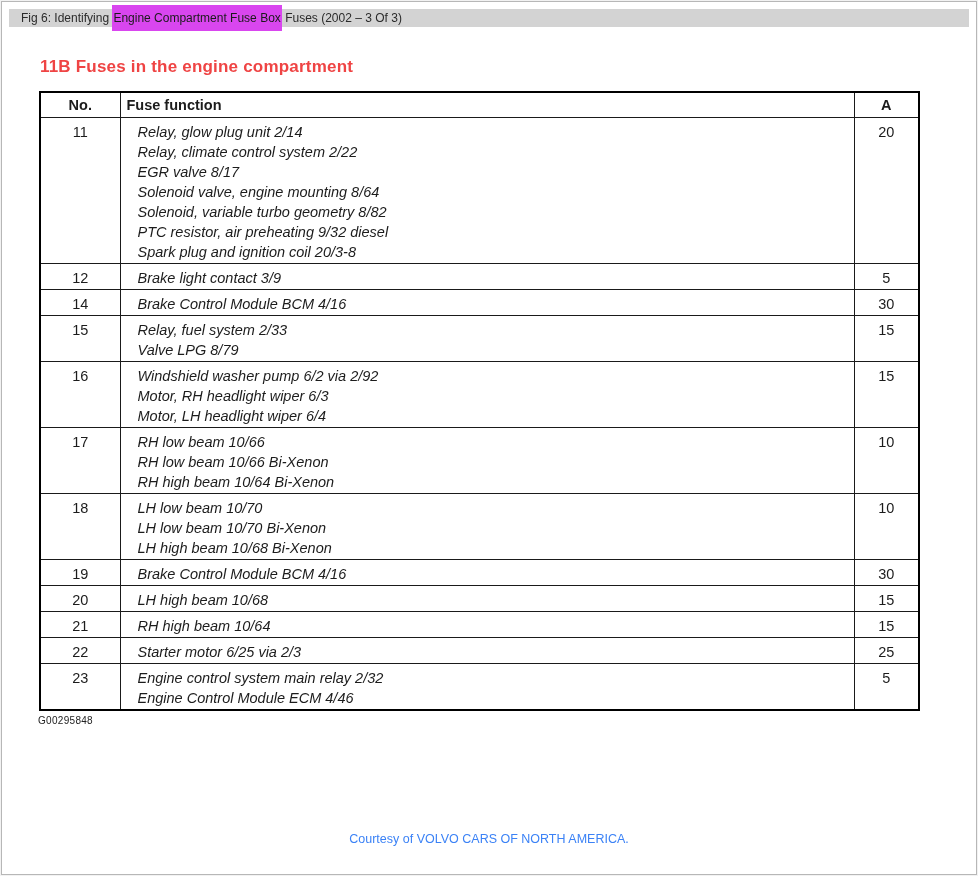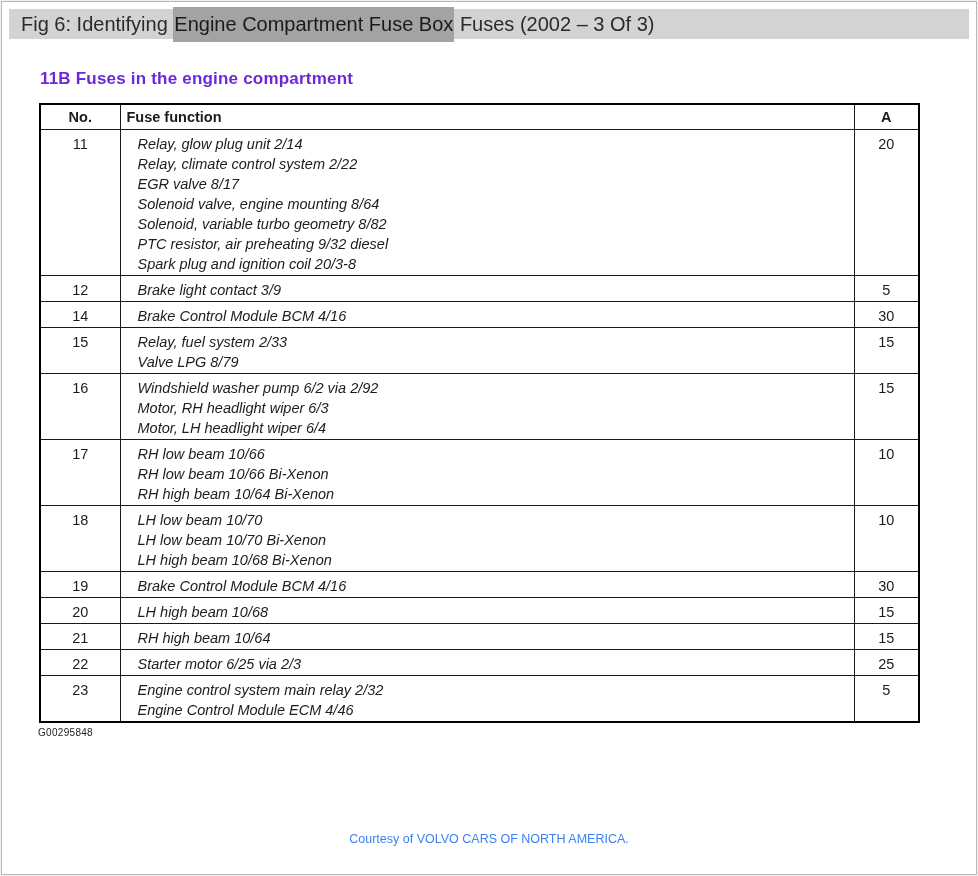--- a/index.html
+++ b/index.html
@@ -14,39 +14,39 @@
     width: 976px;
     height: 874px;
     margin: 1px;
     background: #ffffff;
     border: 1px solid #b7b7b7;
     position: relative;
     overflow: hidden;
   }
   .titlebar {
     margin: 7px 7px 0 7px;
-    height: 30px;
+    height: 18px;
     background: #d3d3d3;
     display: flex;
     align-items: center;
     padding-left: 12px;
-    font-size: 20px;
+    font-size: 12px;
     color: #2b2b2b;
     white-space: pre;
   }
   .titlebar .hl {
-    background: #a3a3a3;
+    background: #d946ef;
     color: #1a1a1a;
     padding: 6px 1px;
   }
   .doc-title {
     margin: 30px 0 14px 38px;
     font-size: 17px;
     font-weight: bold;
-    color: #6d28d9;
+    color: #ef4444;
     letter-spacing: 0.2px;
   }
   table.fuse-table {
     border-collapse: collapse;
     margin-left: 37px;
     width: 879px;
     table-layout: fixed;
   }
   table.fuse-table th, table.fuse-table td {
     border: 1px solid #1a1a1a;

